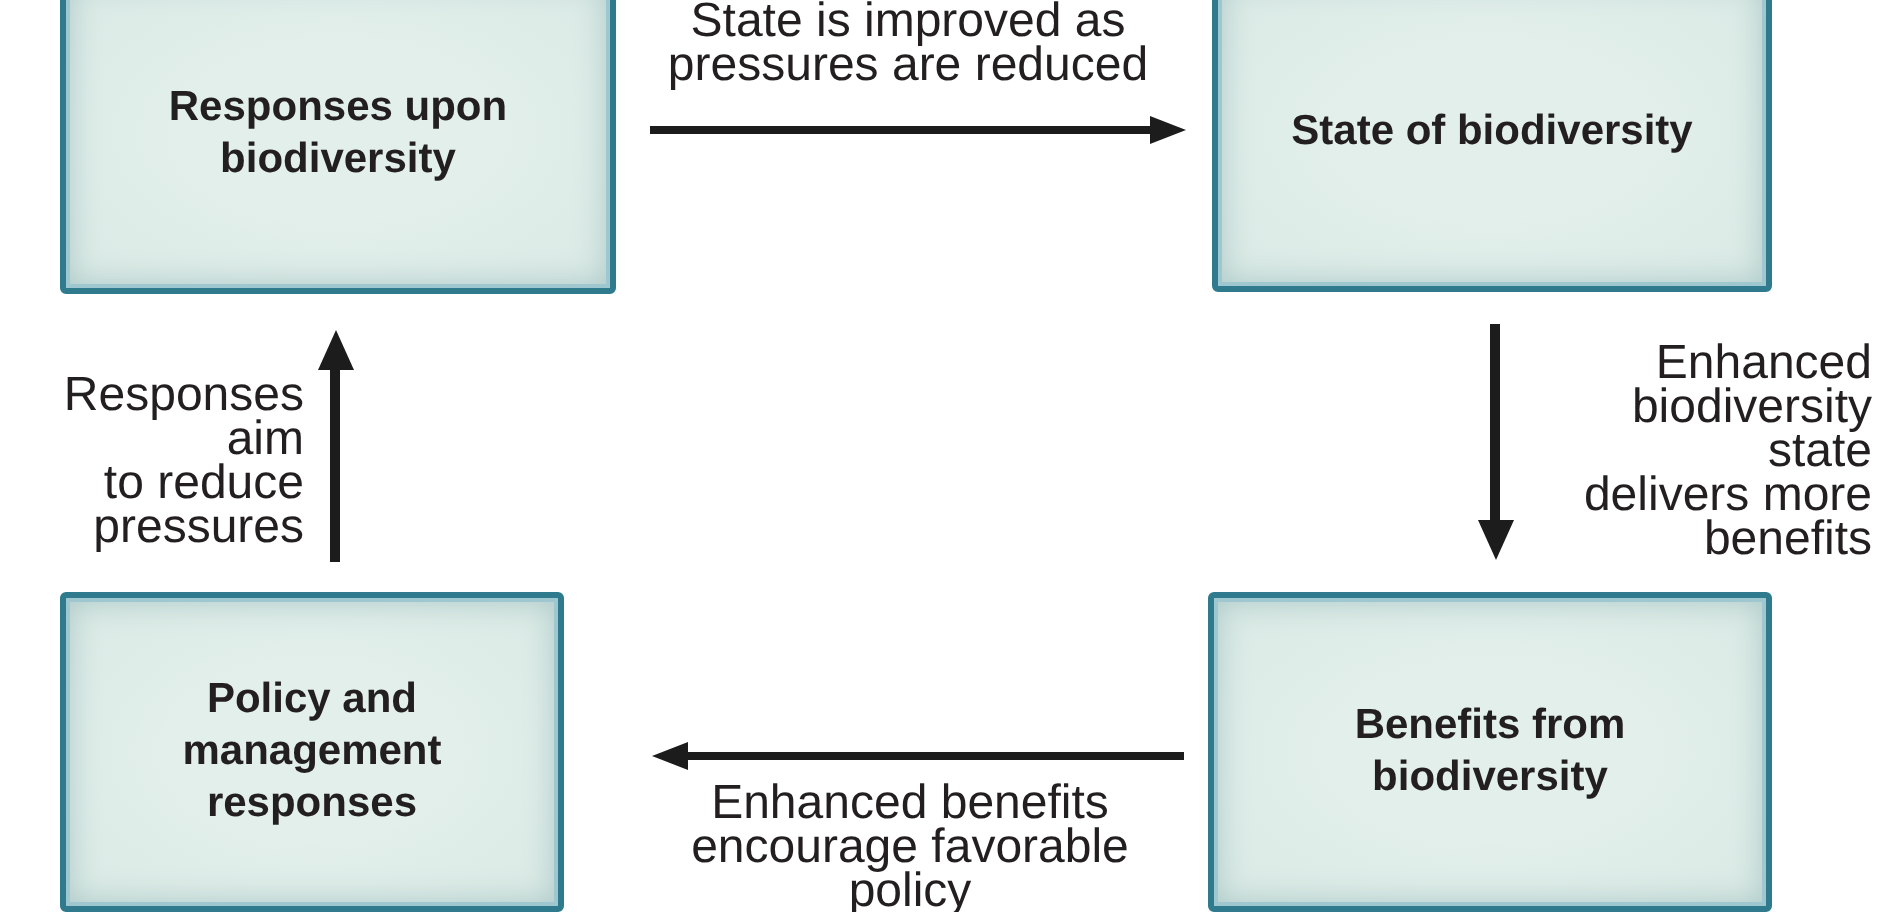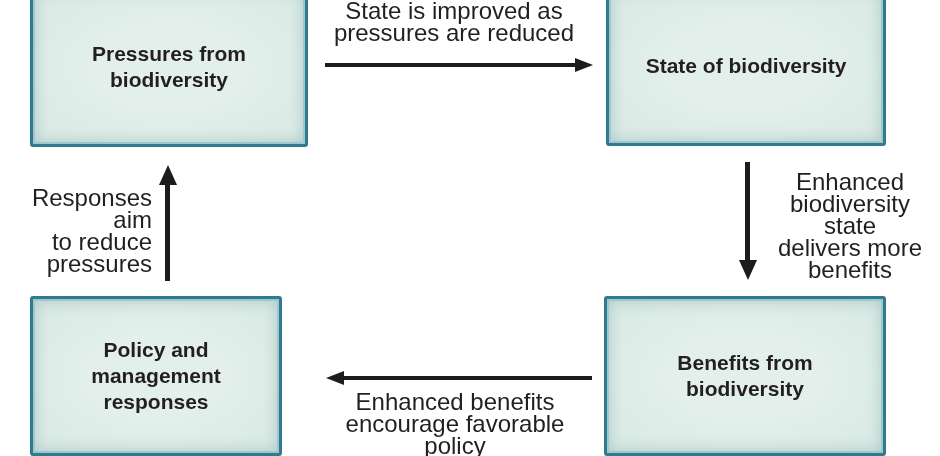--- a/index.html
+++ b/index.html
@@ -86,31 +86,31 @@
   }
   
   .albl{
     position:absolute;
     font-size:24px;
     line-height:22px;
     color:var(--text);
     white-space:pre-line;
   }
   .lbl-top{left:328px;top:0px;width:252px;text-align:center;}
-  .lbl-right{left:764px;top:171px;width:172px;text-align:center;}
+  .lbl-right{left:764px;top:171px;width:172px;text-align:right;}
   .lbl-bottom{left:330px;top:391px;width:250px;text-align:center;}
   .lbl-left{left:4px;top:187px;width:148px;text-align:right;}
 </style>
 </head>
 <body>
 
 <div class="canvas">
 
   <div class="box box-tl">
-    <span class="box-title">Pressures from
+    <span class="box-title">Responses upon
 biodiversity</span>
   </div>
 
   <div class="box box-tr">
     <span class="box-title">State of biodiversity</span>
   </div>
 
   <div class="box box-bl">
     <span class="box-title">Policy and
 management

